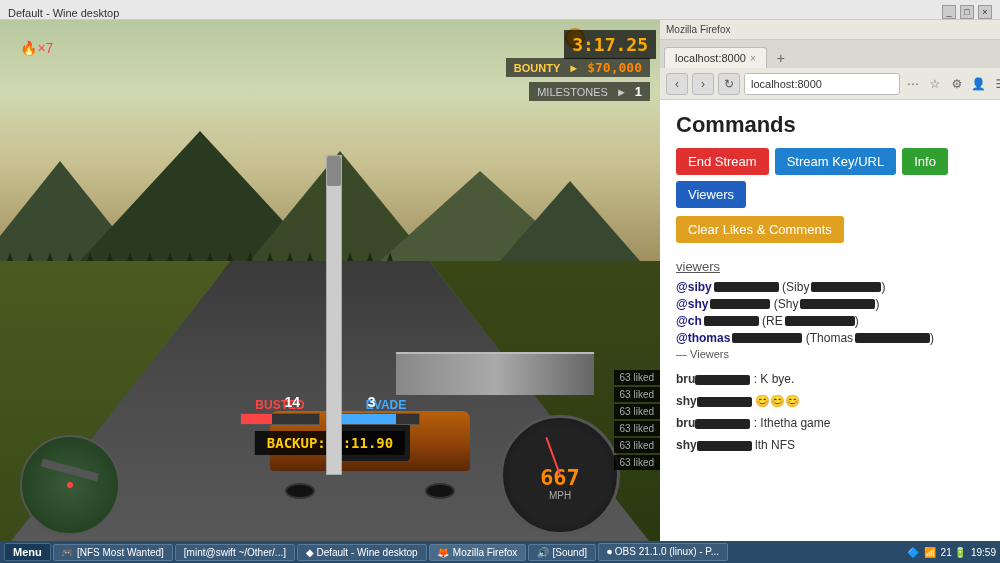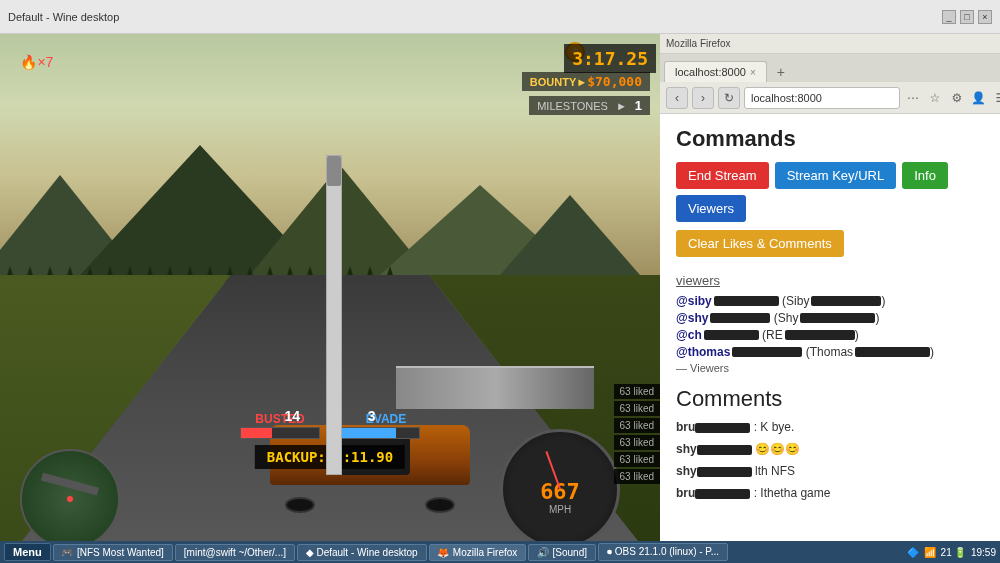--- a/index.html
+++ b/index.html
@@ -9,23 +9,23 @@
       overflow: hidden;
       font-family: Arial, sans-serif;
       background: #1a1a1a;
       display: flex;
       flex-direction: column;
     }
 
     
     .title-bar {
       background: #e8e8e8;
-      height: 34px;
-      display: flex;
-      align-items: center;
+      height: 20px;
+      display: flex;
+      align-items: flex-end;
       justify-content: space-between;
       padding: 0 8px;
       font-size: 11px;
       color: #333;
       border-bottom: 1px solid #ccc;
     }
     .title-bar-buttons {
       display: flex;
       gap: 4px;
     }
@@ -238,21 +238,21 @@
     }
 
     .hud-bounty {
       position: absolute;
       top: 38px;
       right: 10px;
       background: rgba(0,0,0,0.6);
       padding: 2px 8px;
       display: flex;
       align-items: center;
-      gap: 0;
+      gap: 8px;
     }
     .bounty-label {
       color: #ffcc44;
       font-size: 11px;
       font-weight: bold;
     }
     .bounty-value {
       color: #ff8800;
       font-size: 13px;
       font-weight: bold;
@@ -976,42 +976,41 @@
           <span class="redacted-bar" style="width:70px;">&nbsp;</span>
           <span class="viewer-name">&nbsp;(Thomas</span>
           <span class="redacted-bar" style="width:75px; margin-left:2px;">&nbsp;</span>
           <span>)</span>
         </div>
 
         <a class="response-link">— Viewers</a>
       </div>
 
       <div class="comments-section">
-        <h2 class="comments-title">Comments</h2>
 
         <div class="comment-item">
           <span class="comment-author">bru<span class="redacted-bar" style="width:55px; display:inline-block; vertical-align:middle;">&nbsp;</span></span>
           <span class="comment-text"> : K bye.</span>
         </div>
 
         <div class="comment-item">
           <span class="comment-author">shy<span class="redacted-bar" style="width:55px; display:inline-block; vertical-align:middle;">&nbsp;</span></span>
           <span class="comment-text"> 😊😊😊</span>
         </div>
 
 
 
         <div class="comment-item">
+          <span class="comment-author">bru<span class="redacted-bar" style="width:55px; display:inline-block; vertical-align:middle;">&nbsp;</span></span>
+          <span class="comment-text"> : Ithetha game</span>
+        </div>
+
+        <div class="comment-item">
           <span class="comment-author">shy<span class="redacted-bar" style="width:55px; display:inline-block; vertical-align:middle;">&nbsp;</span></span>
           <span class="comment-text"> lth NFS</span>
-        </div>
-
-        <div class="comment-item">
-          <span class="comment-author">bru<span class="redacted-bar" style="width:55px; display:inline-block; vertical-align:middle;">&nbsp;</span></span>
-          <span class="comment-text"> : Ithetha game</span>
         </div>
       </div>
 
     </div>
   </div>
 </div>
 
 <div class="taskbar">
   <div class="taskbar-start">Menu</div>
   <div class="taskbar-item">🎮 [NFS Most Wanted]</div>

